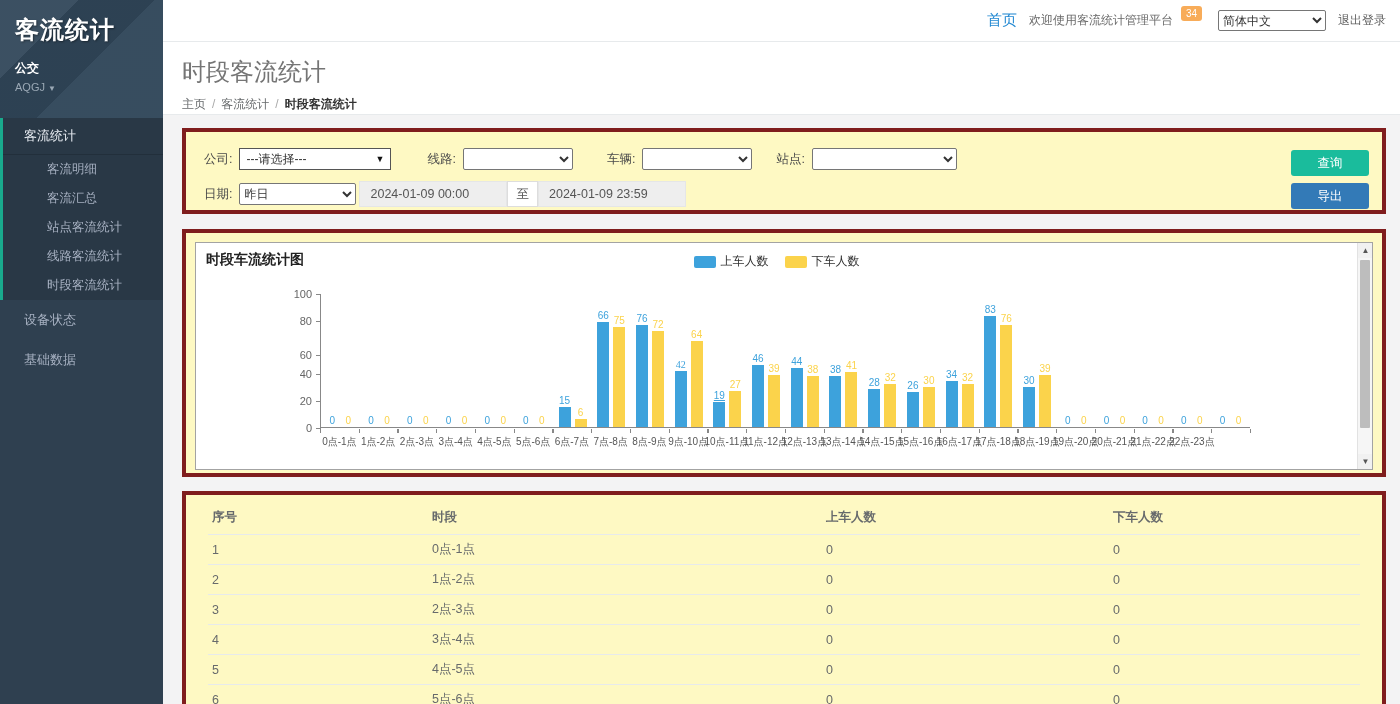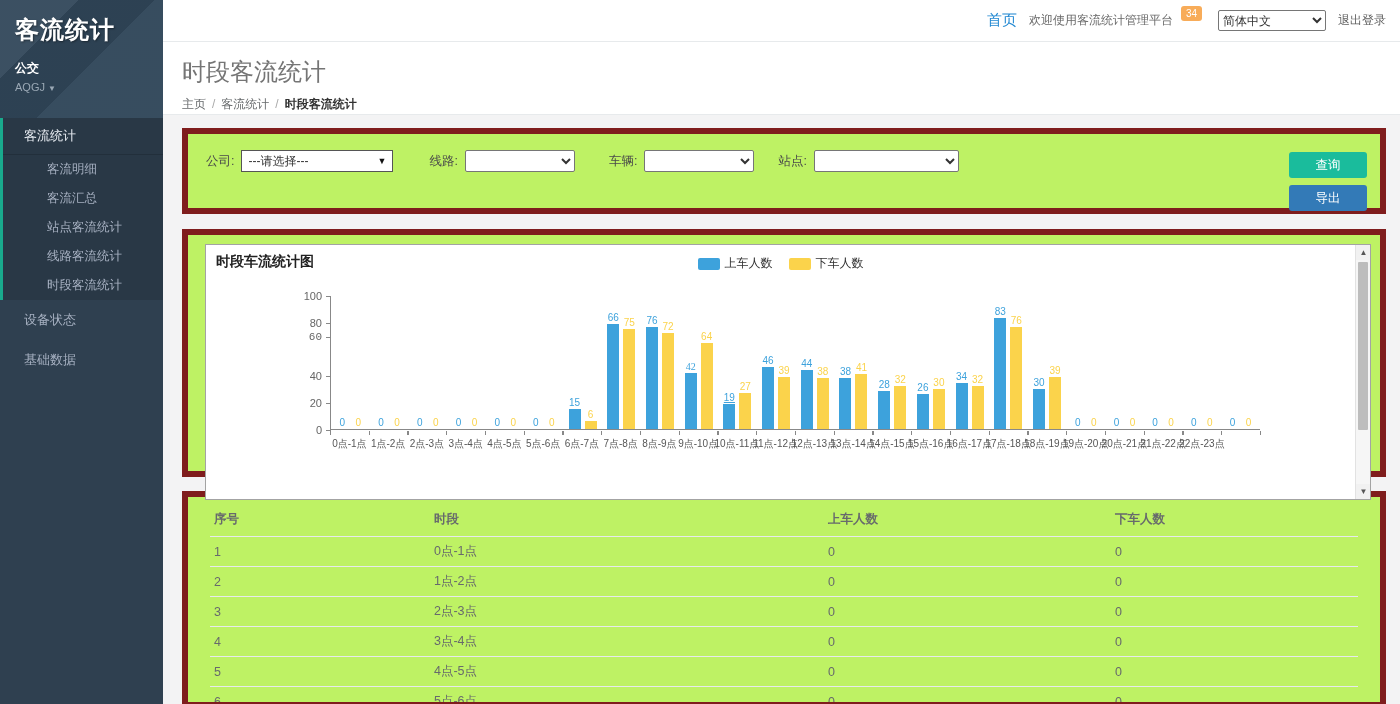--- a/index.html
+++ b/index.html
@@ -30,42 +30,42 @@
   .logout-link { color:#5f5f5f; font-size:12px; text-decoration:none; cursor:pointer; }
 
   .page-heading { background:#fff; border-bottom:1px solid #e7eaec; padding:14px 0 12px 19px; height:73px; }
   .page-title { color:#757575; font-size:24px; font-weight:400; margin-bottom:8px; }
   .breadcrumb { font-size:12px; color:#999; }
   .breadcrumb a { color:#676a6c; text-decoration:none; cursor:pointer; }
   .breadcrumb .sep { margin:0 6px; color:#aaa; }
   .breadcrumb .current { color:#333; font-weight:bold; }
 
   .content { padding:13px 14px 0 19px; }
-  .card { background:#bef264; border:6px solid #7f1d1d; }
+  .card { background:#fef9c3; border:4px solid #7f1d1d; }
 
   
   .filter-card { position:relative; height:86px; padding:16px 0 0 18px; }
   .f-row { display:flex; align-items:center; margin-bottom:11px; }
   .f-label { color:#4a4a4a; font-size:12.5px; margin-right:7px; }
   .custom-select { width:152px; height:22px; border:1px solid #555; background:#fff; font-size:12px; color:#333;
     display:inline-flex; align-items:center; justify-content:space-between; padding:0 6px; cursor:pointer; }
   .custom-select .arrow { font-size:9px; color:#111; }
   select.plain { height:22px; font-size:12px; color:#333; border:1px solid #767676; border-radius:2px; background:#fff; }
   .gap-line { margin-left:36px; } .gap-veh { margin-left:34px; } .gap-sta { margin-left:24px; }
   .w-line { width:110px; } .w-veh { width:110px; } .w-sta { width:145px; } .w-date { width:117px; }
   .date-input { height:26px; width:148px; background:#eee; border:1px solid #e5e6e7; color:#555; font-size:12.5px; padding:0 10px; }
   .to-box { height:26px; border:1px solid #ddd; background:#fff; color:#555; font-size:12.5px; padding:4px 8px; }
   .btn-col { position:absolute; right:13px; top:18px; display:flex; flex-direction:column; gap:7px; }
   .btn { width:78px; height:26px; border:none; border-radius:3px; color:#fff; font-size:12.5px; cursor:pointer; }
   .btn-query { background:#1abc9c; }
   .btn-export { background:#337ab7; }
 
   
   .chart-card { margin-top:15px; padding:9px; height:248px; }
-  .chart-box { position:relative; height:256px; border:1px solid #a3a3a3; background:#fff; overflow:hidden;margin-left:8px; }
+  .chart-box { position:relative; height:228px; border:1px solid #a3a3a3; background:#fff; overflow:hidden; }
   .chart-title { position:absolute; left:10px; top:8px; font-size:14px; font-weight:bold; color:#222; }
   .legend { position:absolute; top:10px; left:0; right:15px; display:flex; justify-content:center; gap:16px; font-size:12px; color:#333; }
   .legend .item { display:flex; align-items:center; gap:5px; }
   .swatch { width:22px; height:12px; border-radius:2px; display:inline-block; }
   .axis-row { position:absolute; left:124px; top:51px; width:930px; height:134px; border-bottom:1px solid #888; border-left:1px solid #888; display:flex; align-items:flex-end; }
   .cat-group { width:38.75px; height:100%; display:flex; justify-content:center; align-items:flex-end; gap:3px; }
   .bar-col { display:flex; flex-direction:column; align-items:center; justify-content:flex-end; width:13px; }
   .bar-val { font-size:10px; line-height:11px; margin-bottom:1px; }
   .bar { width:12px; }
   .tickmarks { position:absolute; left:124px; top:186px; width:931px; height:4px;
@@ -140,20 +140,29 @@
           <span>---请选择---</span>
           <span class="arrow">▼</span>
         </div>
         <span class="f-label gap-line">线路:</span>
         <select class="plain w-line"><option></option></select>
         <span class="f-label gap-veh">车辆:</span>
         <select class="plain w-veh"><option></option></select>
         <span class="f-label gap-sta">站点:</span>
         <select class="plain w-sta"><option></option></select>
       </div>
+      <div class="f-row">
+        <span class="f-label">日期:</span>
+        <select class="plain w-date">
+          <option>昨日</option>
+        </select>
+        <input class="date-input" style="margin-left: 3px;" readonly="" value="2024-01-09 00:00">
+        <span class="to-box">至</span>
+        <input class="date-input" readonly="" value="2024-01-09 23:59" style="">
+      </div>
       <div class="btn-col">
         <button class="btn btn-query">查询</button>
         <button class="btn btn-export">导出</button>
       </div>
     </div>
 
     <div class="card chart-card">
       <div class="chart-box">
         <div class="chart-title">时段车流统计图</div>
         <div class="legend" id="legend">
@@ -163,21 +172,21 @@
             </span>
             <span class="item">
               <span class="swatch" style="background: rgb(251, 211, 75);"></span>
               <span>下车人数</span>
             </span>
           </div>
         <div id="yticks">
             <span class="ytick" style="top: 179px;">0<i></i></span>
             <span class="ytick" style="top: 152.2px;">20<i></i></span>
             <span class="ytick" style="top: 125.4px;">40<i></i></span>
-            <span class="ytick" style="top: 86px; font-family: Liberation Mono, monospace;">60<i></i></span>
+            <span class="ytick" style="top: 106px;">60<i></i></span>
             <span class="ytick" style="top: 71.8px;">80<i></i></span>
             <span class="ytick" style="top: 45px;">100<i></i></span>
           </div>
         <div class="axis-row" id="plot">
             <div class="cat-group">
               <div class="bar-col">
                 <span class="bar-val" style="color: rgb(61, 162, 220);">0</span>
                 <div class="bar" style="height: 0px; background: rgb(61, 162, 220);"></div>
               </div>
               <div class="bar-col">

